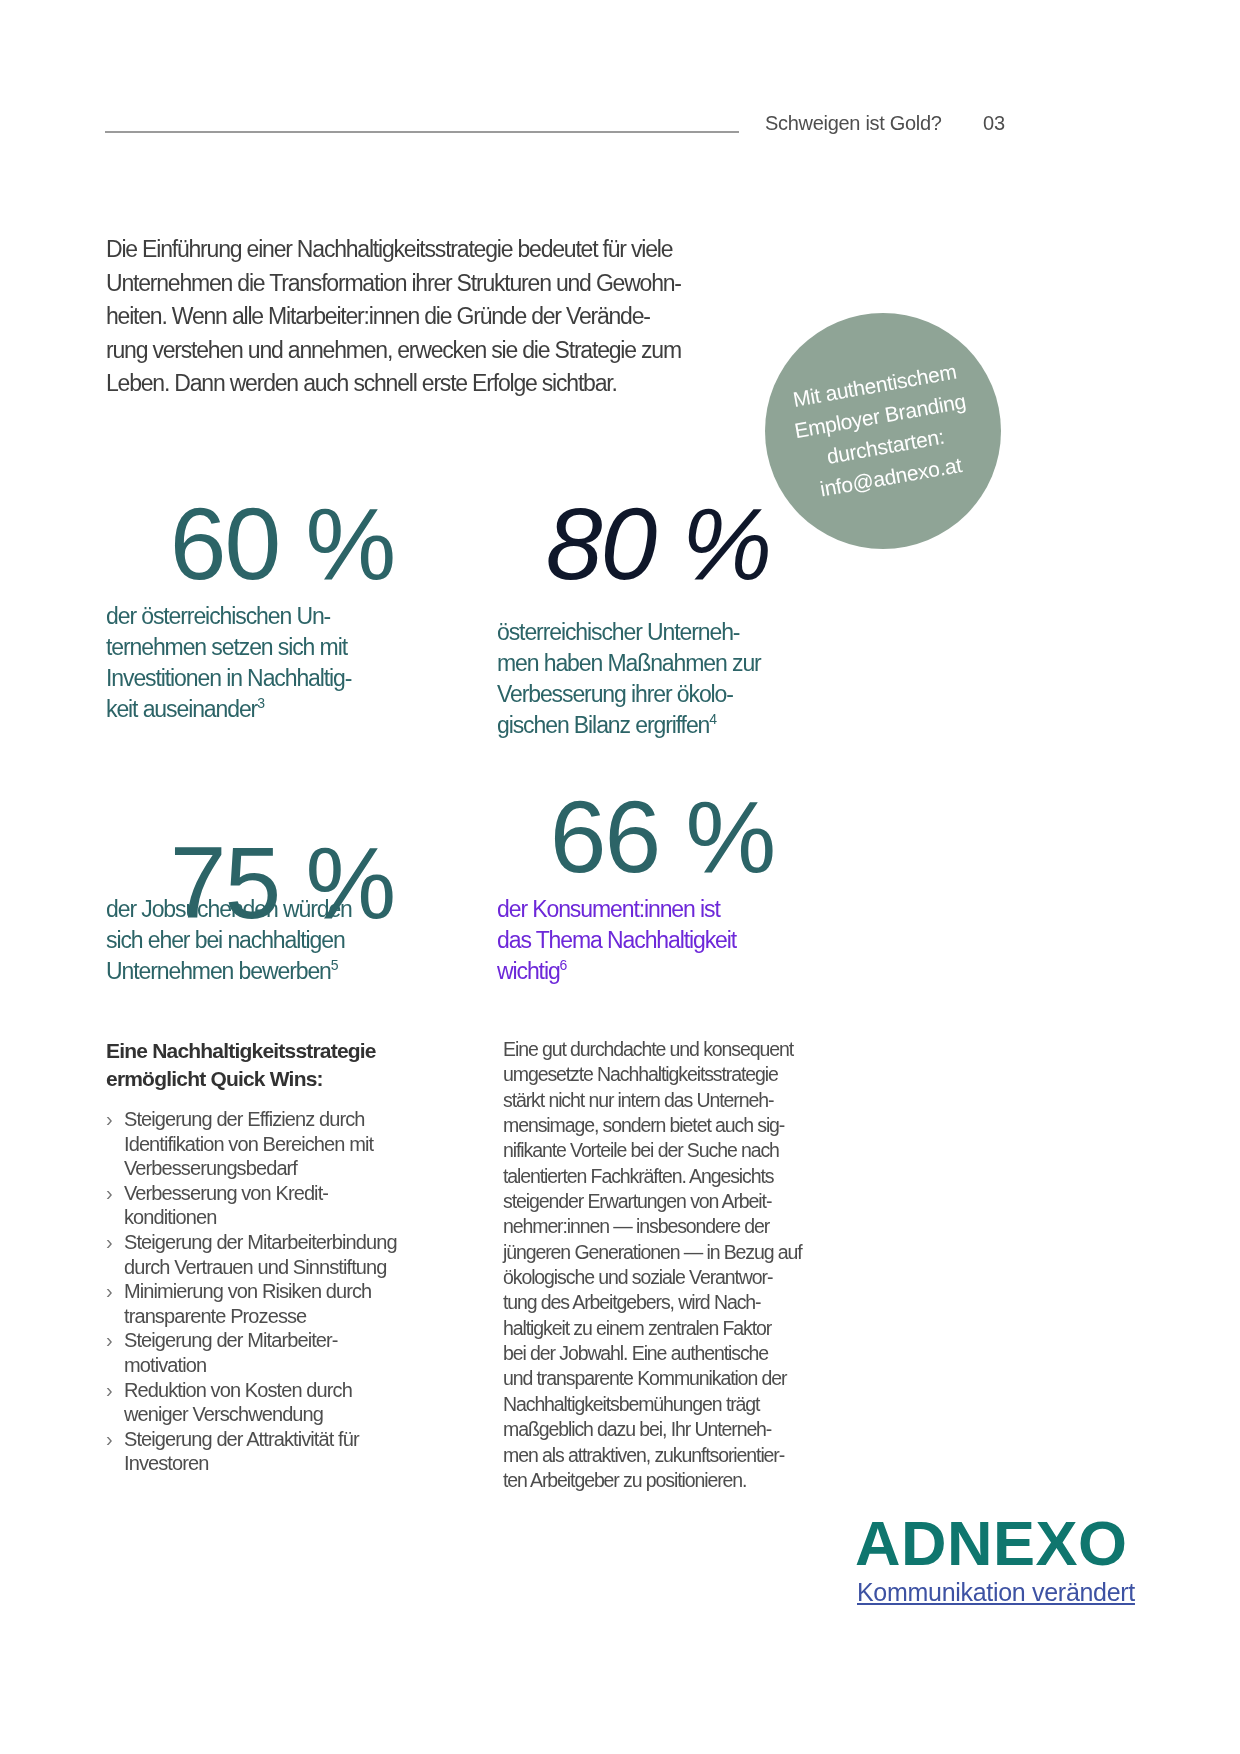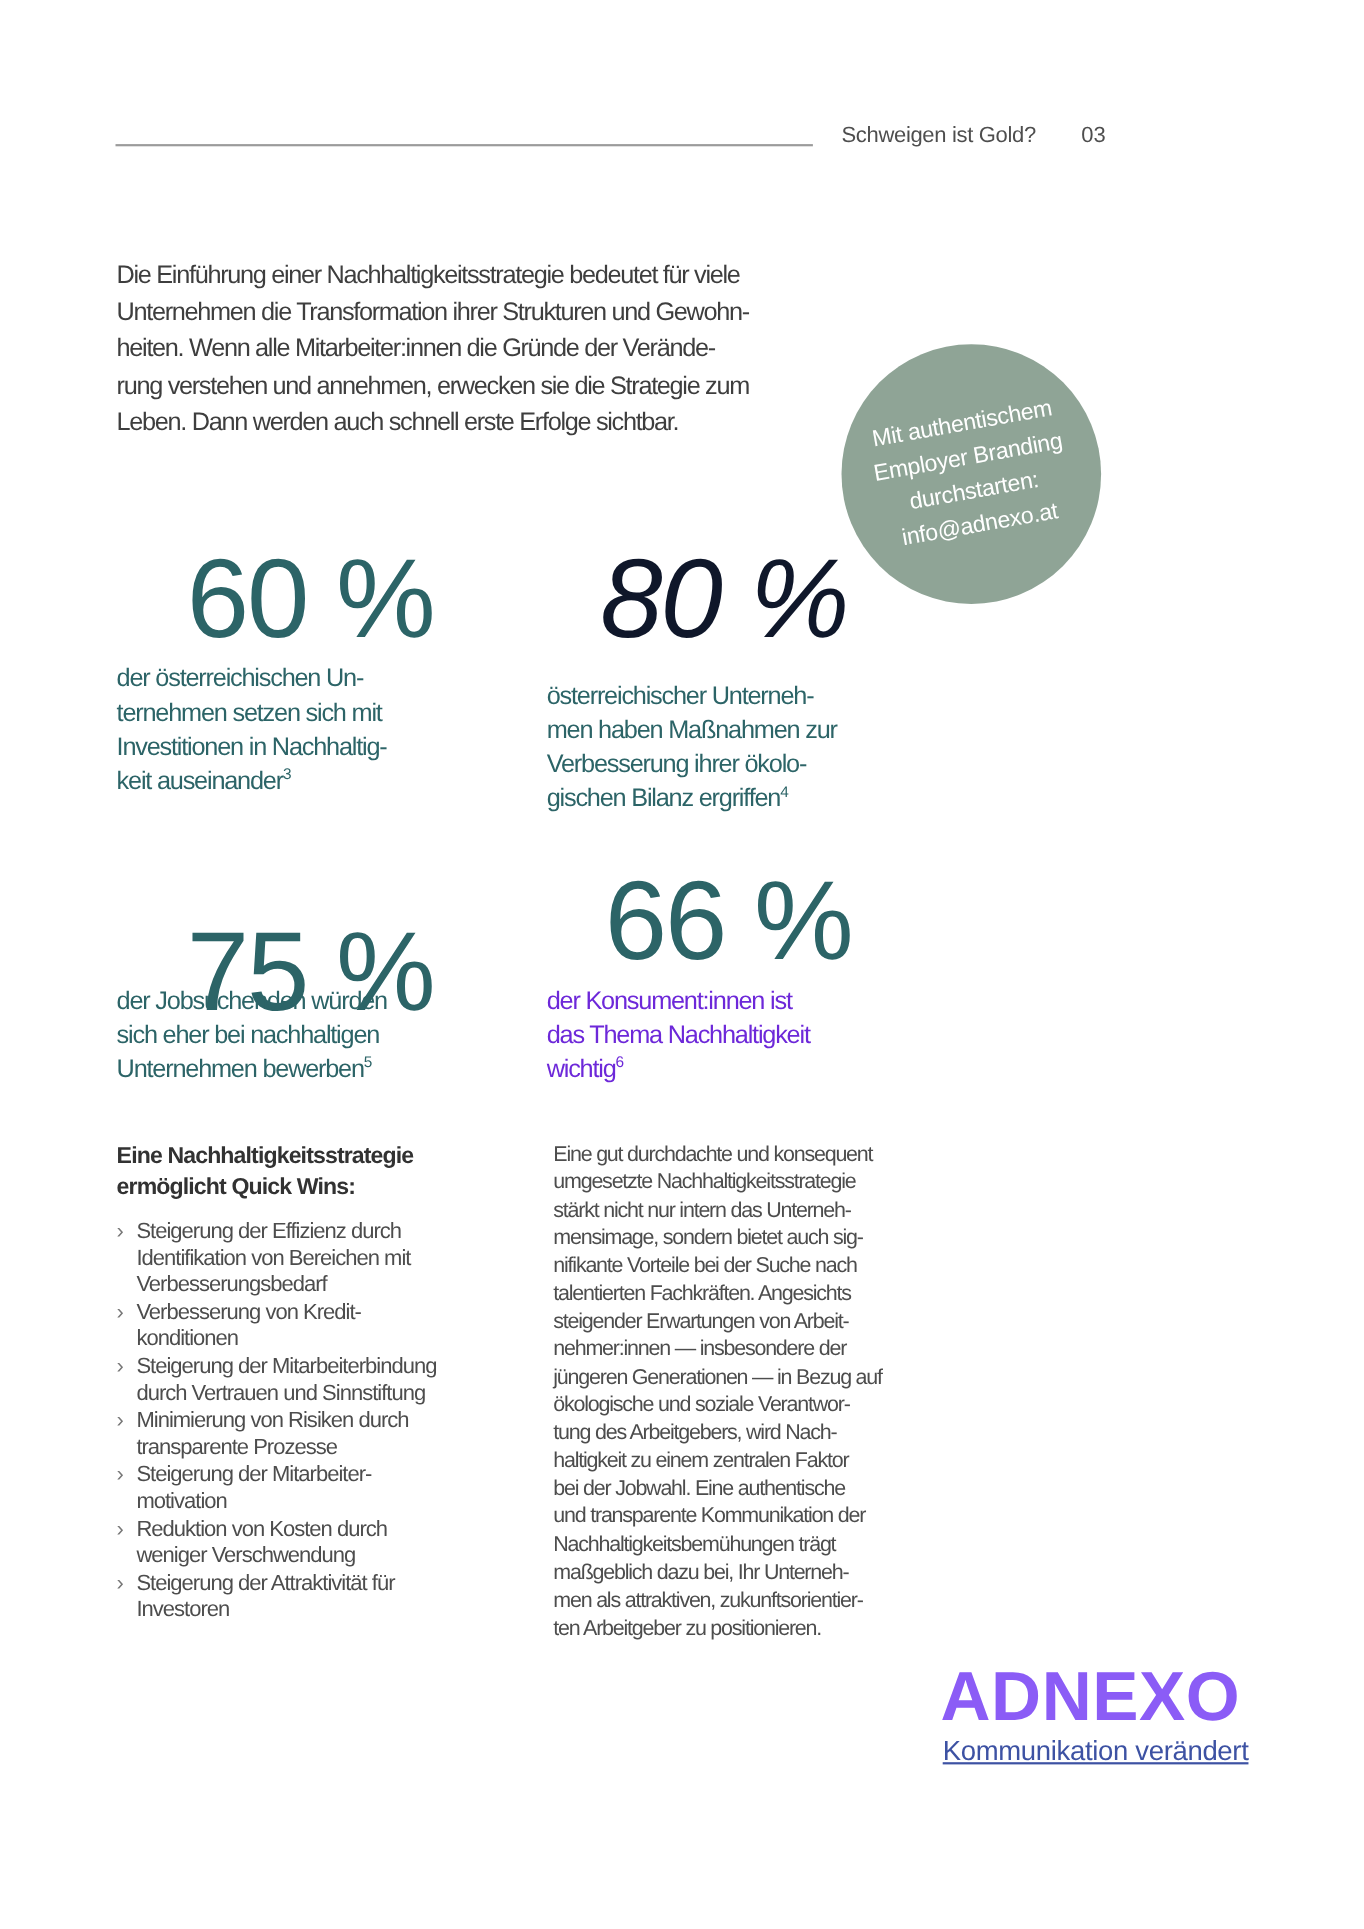--- a/index.html
+++ b/index.html
@@ -145,14 +145,14 @@
 ökologische und soziale Verantwor-
 tung des Arbeitgebers, wird Nach-
 haltigkeit zu einem zentralen Faktor
 bei der Jobwahl. Eine authentische
 und transparente Kommunikation der
 Nachhaltigkeitsbemühungen trägt
 maßgeblich dazu bei, Ihr Unterneh-
 men als attraktiven, zukunftsorientier-
 ten Arbeitgeber zu positionieren.</div>
 
-<div class="logo-wordmark" style="color: #8b5cf6;">ADNEXO</div>
+<div class="logo-wordmark" style="color: #0f766e;">ADNEXO</div>
 <div class="logo-tagline" style="color: rgb(61, 82, 163);">Kommunikation verändert</div>
 
 </body></html>

